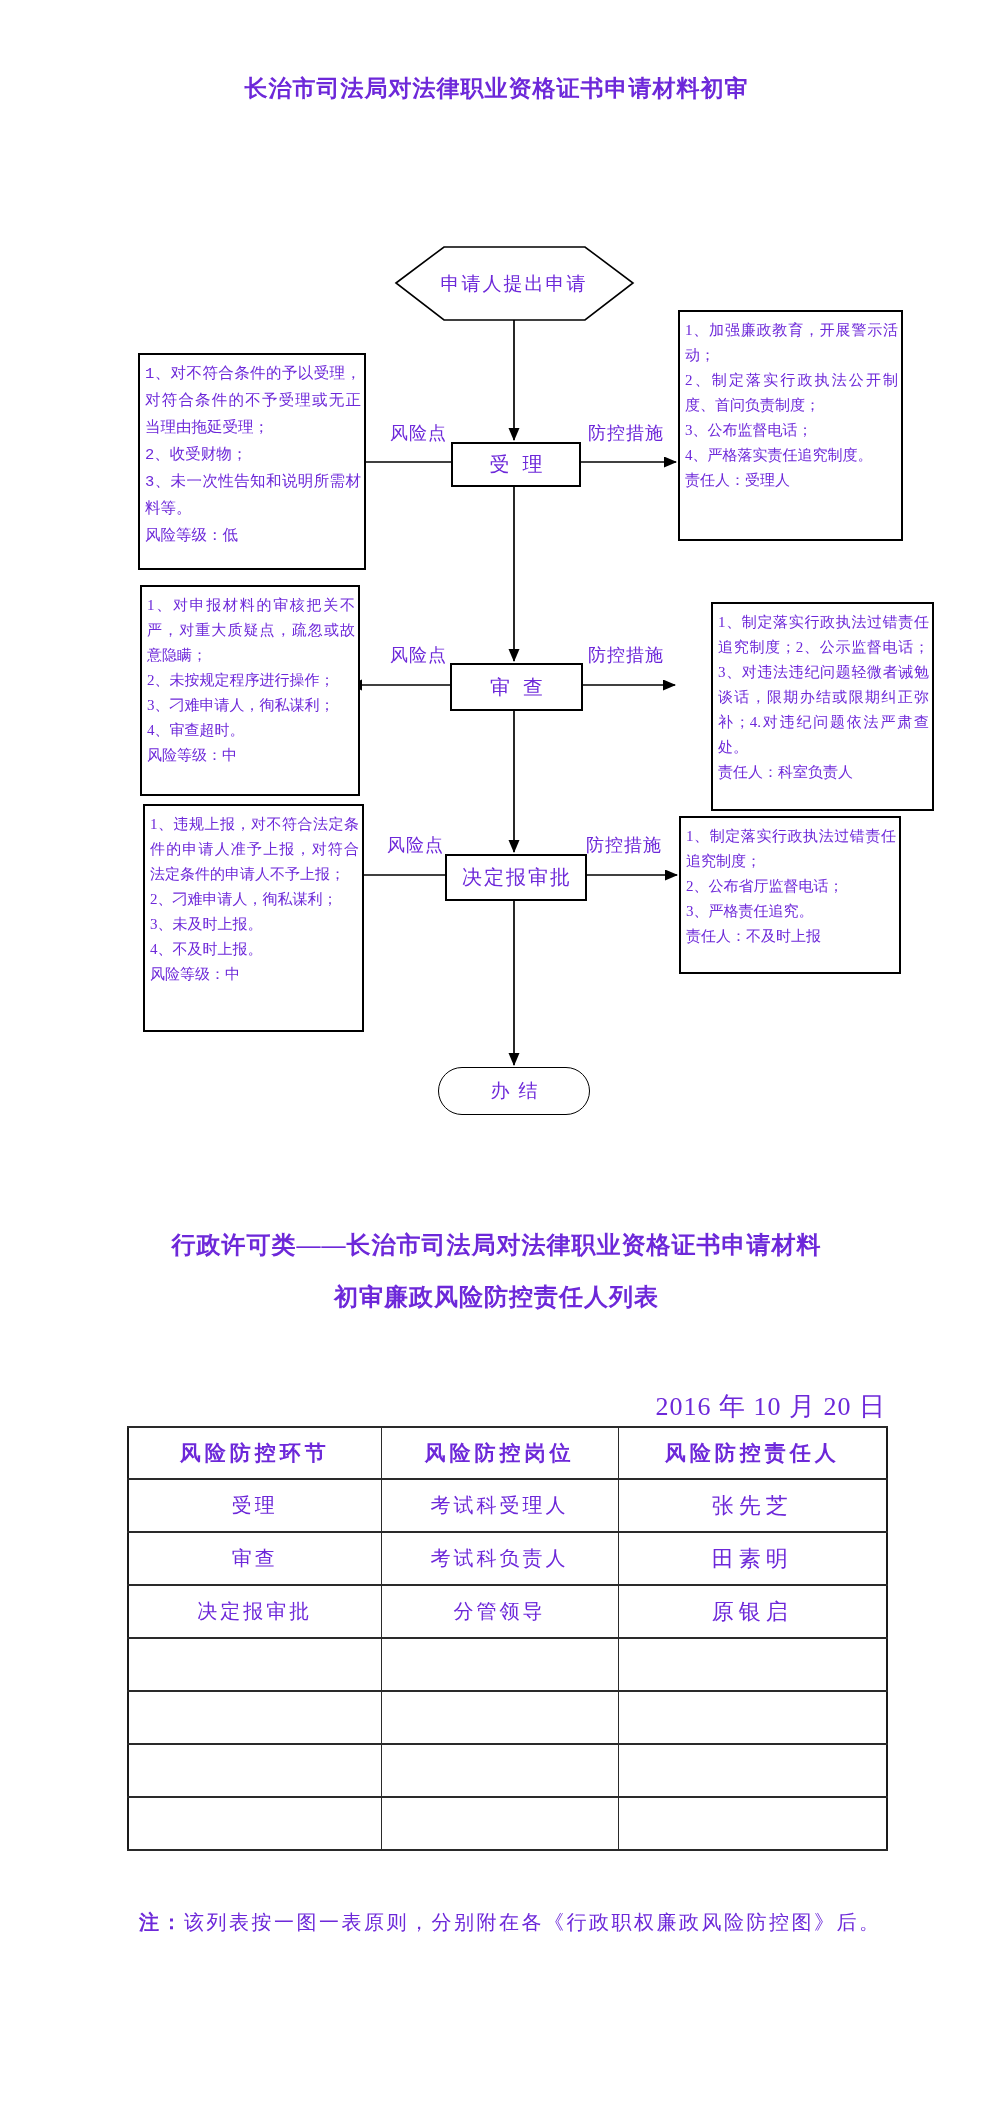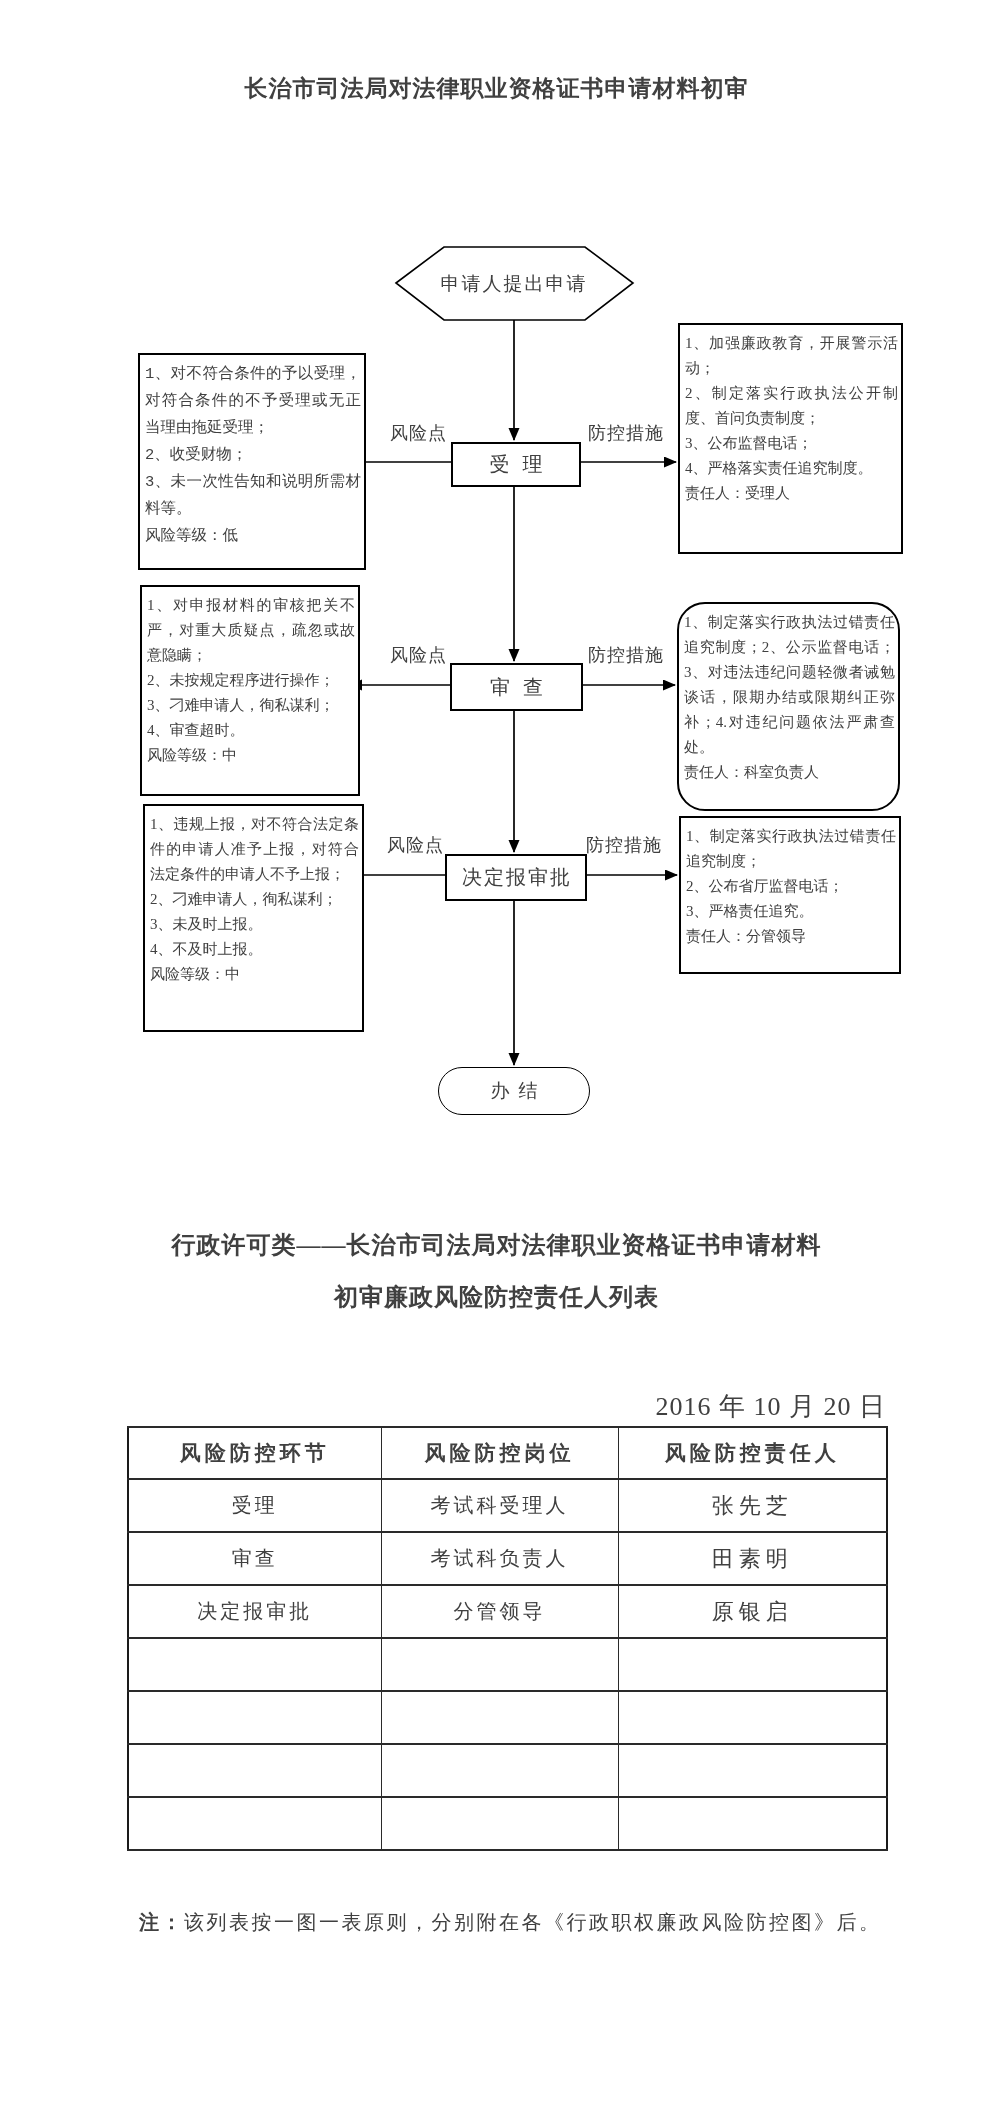--- a/index.html
+++ b/index.html
@@ -1,18 +1,18 @@
 <!DOCTYPE html>
 <html><head>
 <meta charset="utf-8">
 <style>
   html,body { margin:0; padding:0; background:#ffffff; }
   .page {
     position:relative; width:922px; height:2101px; background:#ffffff;
-    font-family:"Liberation Serif", serif; color:#404040; overflow:hidden;padding-left:15px;
+    font-family:"Liberation Serif", serif; color:#6d28d9; overflow:hidden;padding-left:15px;
   }
   .abs { position:absolute; }
   .title {
     left:0; width:993px; text-align:center;
     font-size:23px; font-weight:bold; letter-spacing:1px;
   }
   .sidebox {
     border:2px solid #000; background:#fff;
     font-size:15px; line-height:25px; padding:6px 3px 6px 5px;
     text-align:justify;
@@ -78,62 +78,62 @@
     <div class="ln">1、对不符合条件的予以受理，对符合条件的不予受理或无正当理由拖延受理；</div>
     <div class="ln">2、收受财物；</div>
     <div class="ln">3、未一次性告知和说明所需材料等。</div>
     <div class="ln">风险等级：低</div>
   </div>
   <div class="abs flabel" style="left:390px;top:421px;">风险点</div>
   <div class="abs cbox" style="left:451px;top:442px;width:126px;height:41px;letter-spacing:13px;text-indent:13px;">
     <span>受理</span>
   </div>
   <div class="abs flabel" style="left:588px;top:421px;">防控措施</div>
-  <div class="abs sidebox" style="left:678px;top:323px;width:213px;height:215px;">
+  <div class="abs sidebox" style="left:678px;top:310px;width:213px;height:215px;">
     <div class="ln">1、加强廉政教育，开展警示活动；</div>
     <div class="ln">2、制定落实行政执法公开制度、首问负责制度；</div>
     <div class="ln">3、公布监督电话；</div>
     <div class="ln">4、严格落实责任追究制度。</div>
     <div class="ln">责任人：受理人</div>
   </div>
 
   <div class="abs sidebox" style="left:140px;top:585px;width:208px;height:195px;">
     <div class="ln">1、对申报材料的审核把关不严，对重大质疑点，疏忽或故意隐瞒；</div>
     <div class="ln">2、未按规定程序进行操作；</div>
     <div class="ln">3、刁难申请人，徇私谋利；</div>
     <div class="ln">4、审查超时。</div>
     <div class="ln">风险等级：中</div>
   </div>
   <div class="abs flabel" style="left:390px;top:643px;">风险点</div>
   <div class="abs cbox" style="left:450px;top:663px;width:129px;height:44px;letter-spacing:13px;text-indent:13px;">
     <span>审查</span>
   </div>
   <div class="abs flabel" style="left:588px;top:643px;">防控措施</div>
-  <div class="abs sidebox" style="left:677px;top:602px;width:211px;height:193px;border-radius:28px;">
+  <div class="abs sidebox" style="left:711px;top:602px;width:211px;height:193px;">
     <div class="ln">1、制定落实行政执法过错责任追究制度；2、公示监督电话；3、对违法违纪问题轻微者诫勉谈话，限期办结或限期纠正弥补；4.对违纪问题依法严肃查处。</div>
     <div class="ln">责任人：科室负责人</div>
   </div>
 
   <div class="abs sidebox" style="left:143px;top:804px;width:209px;height:212px;">
     <div class="ln">1、违规上报，对不符合法定条件的申请人准予上报，对符合法定条件的申请人不予上报；</div>
     <div class="ln">2、刁难申请人，徇私谋利；</div>
     <div class="ln">3、未及时上报。</div>
     <div class="ln">4、不及时上报。</div>
     <div class="ln">风险等级：中</div>
   </div>
   <div class="abs flabel" style="left:387px;top:833px;">风险点</div>
   <div class="abs cbox" style="left:445px;top:854px;width:138px;height:43px;letter-spacing:2px;text-indent:2px;">
     <span>决定报审批</span>
   </div>
   <div class="abs flabel" style="left:586px;top:833px;">防控措施</div>
   <div class="abs sidebox" style="left:679px;top:816px;width:210px;height:142px;">
     <div class="ln">1、制定落实行政执法过错责任追究制度；</div>
     <div class="ln">2、公布省厅监督电话；</div>
     <div class="ln">3、严格责任追究。</div>
-    <div class="ln">责任人：分管领导</div>
+    <div class="ln">责任人：不及时上报</div>
   </div>
 
   <div class="abs stadium" style="left:438px;top:1067px;width:150px;height:46px;">
     <span>办结</span>
   </div>
 
   <div class="abs title" style="top:1229px;font-size:24px;">行政许可类——长治市司法局对法律职业资格证书申请材料</div>
   <div class="abs title" style="top:1281px;font-size:24px;">初审廉政风险防控责任人列表</div>
 
   <div class="abs datestamp" style="left:600px;top:1389px;width:286px;">2016 年 10 月 20 日</div>

